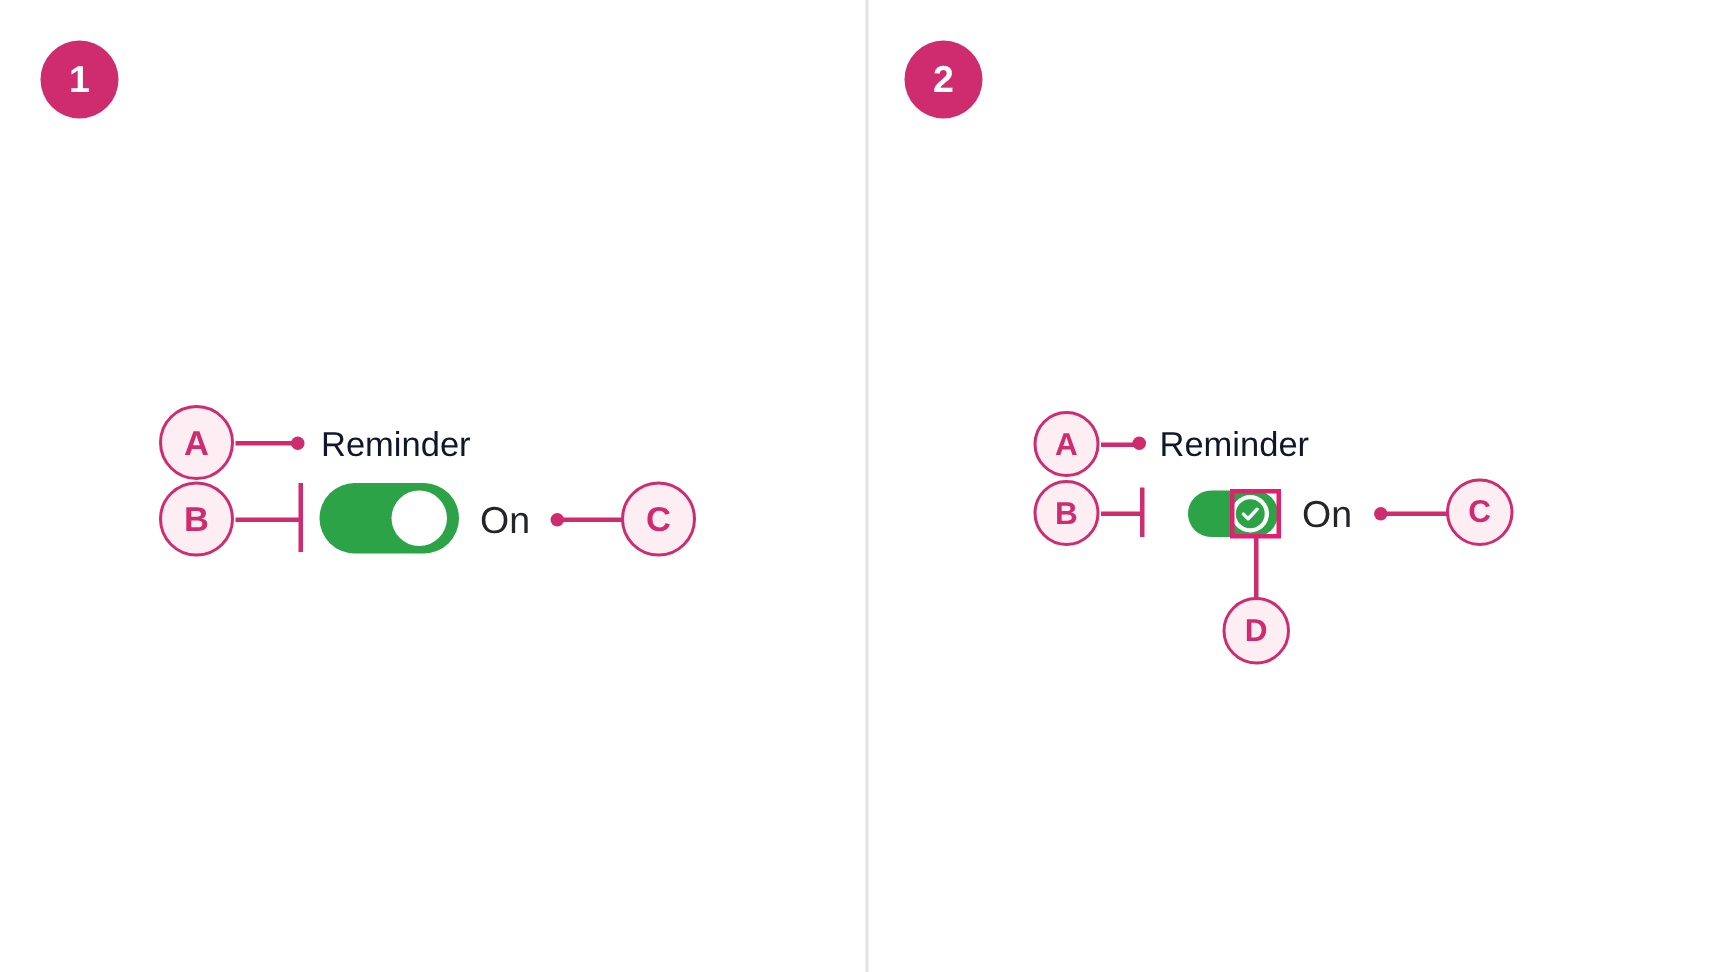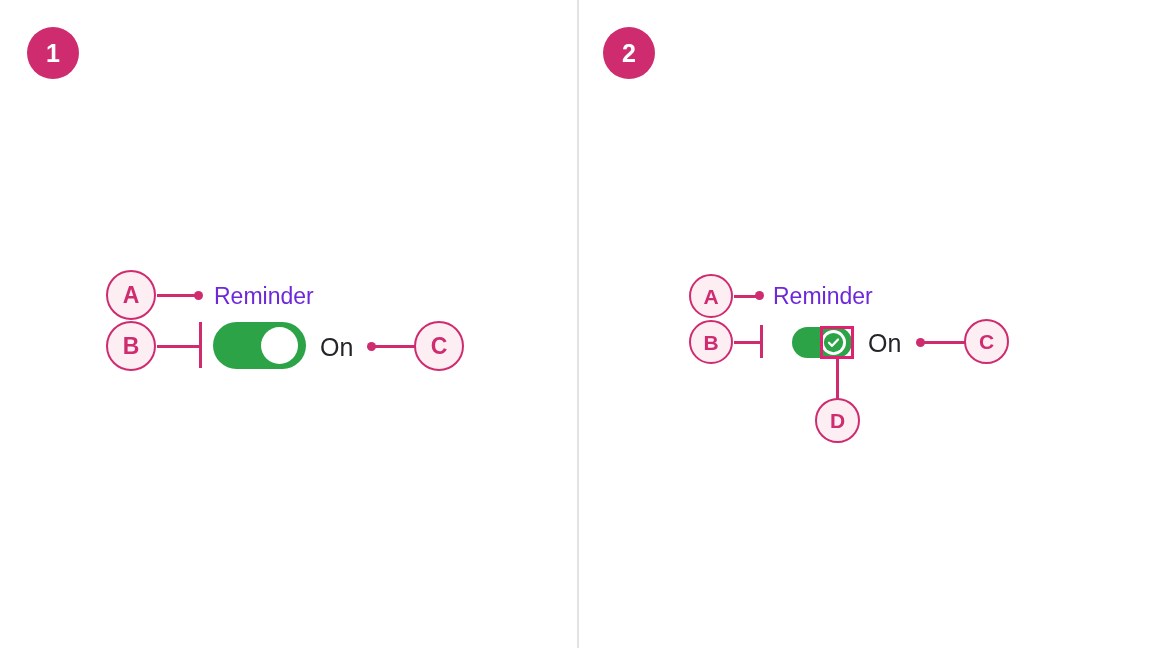--- a/index.html
+++ b/index.html
@@ -93,21 +93,21 @@
   
   .leader-tick {
     position: absolute;
     width: 2.5px;
     background: #ce2c6e;
   }
 
   
   .ui-label-title {
     position: absolute;
-    color: #6d28d9;
+    color: #0f172a;
     white-space: nowrap;
   }
   .ui-label-state {
     position: absolute;
     color: #232528;
     white-space: nowrap;
   }
 
   
   .toggle {

